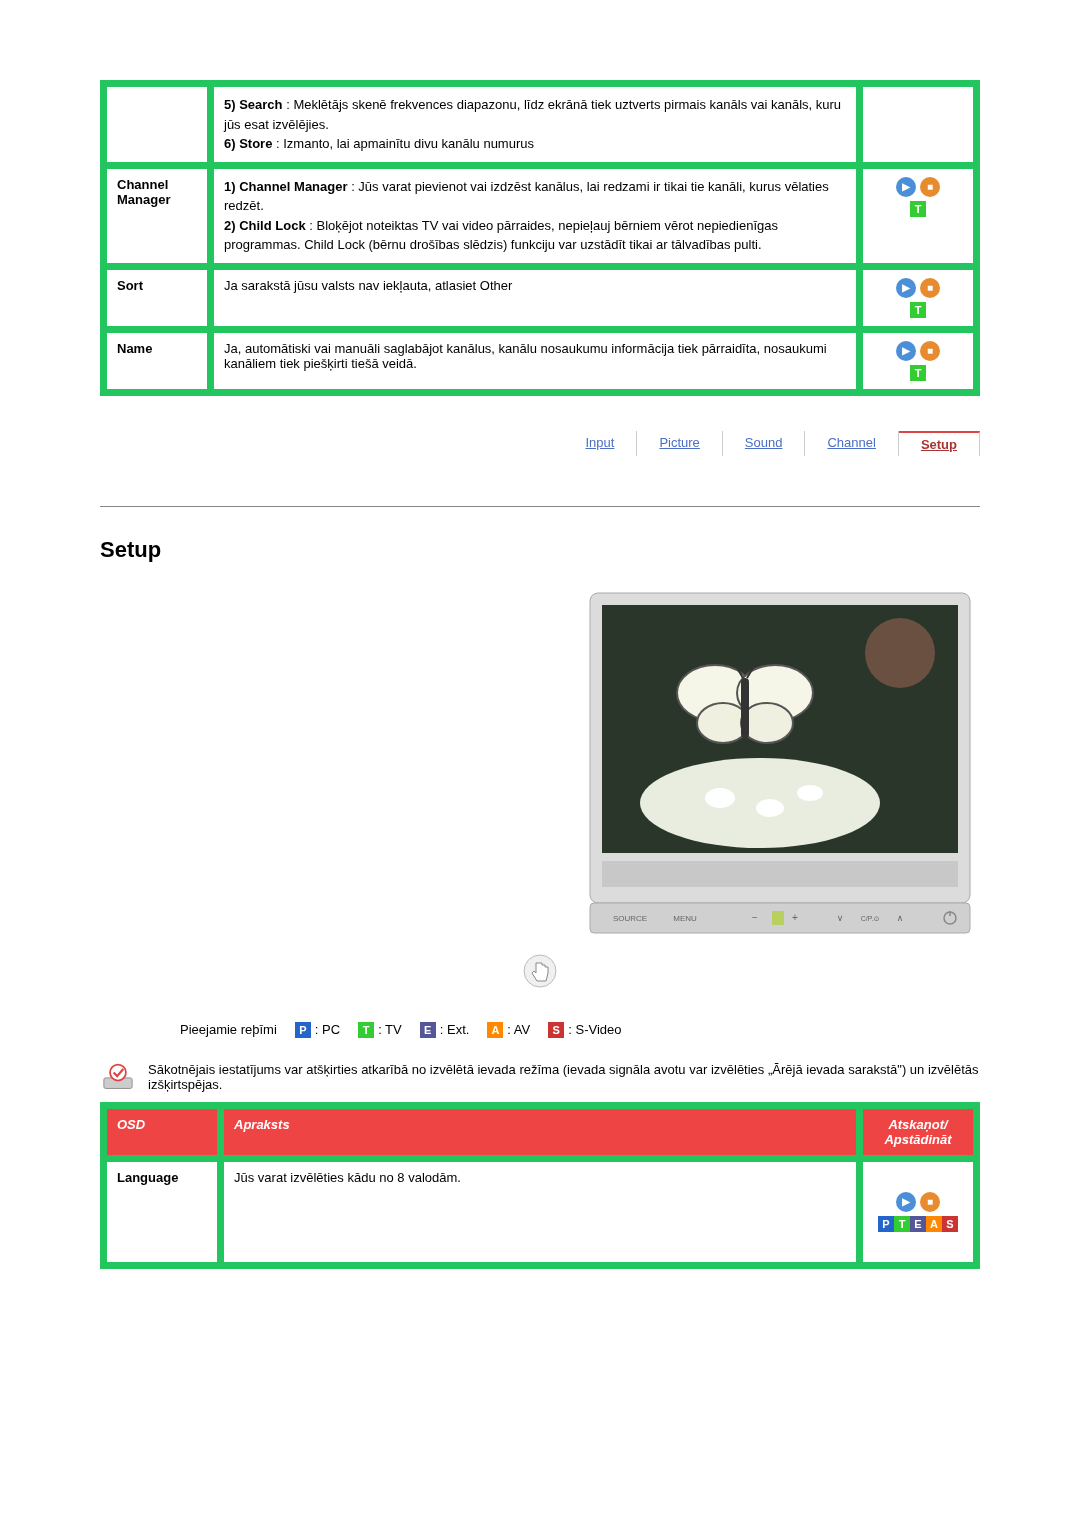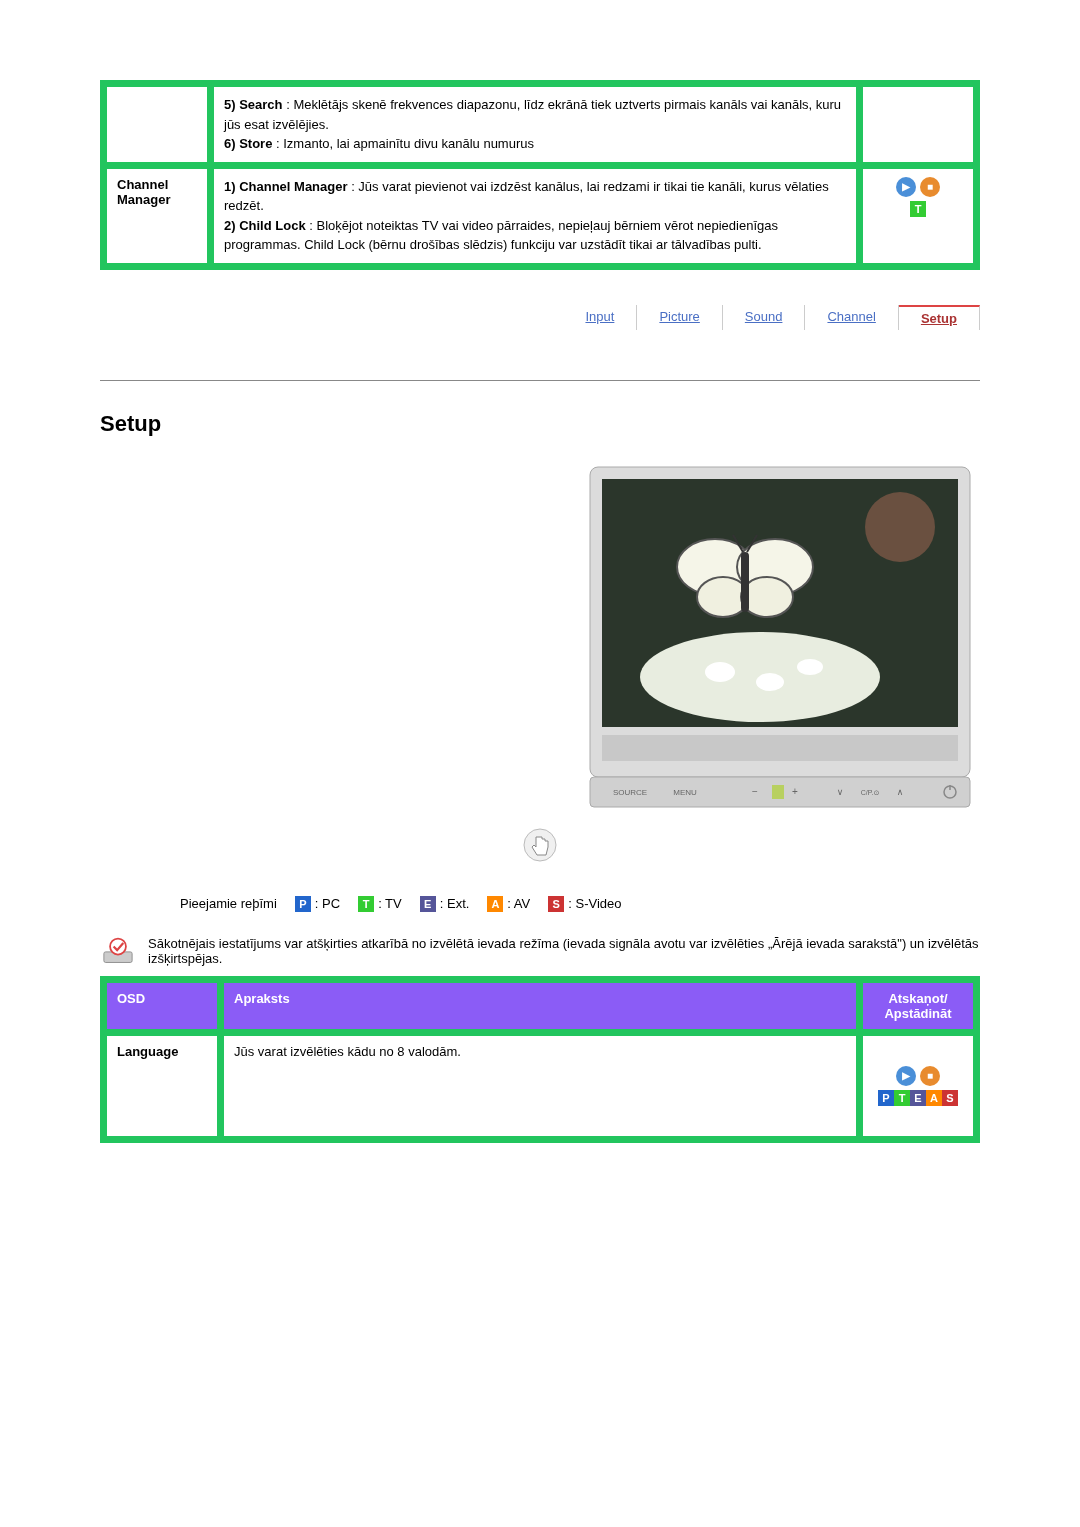--- a/index.html
+++ b/index.html
@@ -120,23 +120,24 @@
     gap: 12px;
     align-items: flex-start;
     margin-bottom: 10px;
   }
   .note-icon {
     width: 36px;
     height: 30px;
     flex-shrink: 0;
   }
   .header-row {
-    background: #8b5cf6;
+    background: #ef4444;
     color: #fff;
     font-weight: bold;
+    font-style: italic;
   }
   .header-row td {
     border: none;
     padding: 6px 10px;
   }
   .header-right {
     text-align: center;
   }
   .pteas-row {
     display: flex;
@@ -160,20 +161,42 @@
         <div class="desc-line"><strong class="inline">6) Store</strong><span> : Izmanto, lai apmainītu divu kanālu numurus</span></div>
       </td>
       <td class="icons"></td>
     </tr>
     <tr>
       <td class="label">Channel Manager</td>
       <td>
         <div class="desc-line"><strong class="inline">1) Channel Manager</strong><span> : Jūs varat pievienot vai izdzēst kanālus, lai redzami ir tikai tie kanāli, kurus vēlaties redzēt.</span></div>
         <div class="desc-line"><strong class="inline">2) Child Lock</strong><span> : Bloķējot noteiktas TV vai video pārraides, nepieļauj bērniem vērot nepiedienīgas programmas. Child Lock (bērnu drošības slēdzis) funkciju var uzstādīt tikai ar tālvadības pulti.</span></div>
       </td>
+      <td class="icons">
+        <div class="icon-row">
+              <span class="circle g-blue">▶</span>
+              <span class="circle g-orange">■</span>
+            </div>
+        <span class="sq sq-green">T</span>
+      </td>
+    </tr>
+    <tr>
+      <td class="label">Sort</td>
+      <td>Ja sarakstā jūsu valsts nav iekļauta, atlasiet Other</td>
+      <td class="icons">
+        <div class="icon-row">
+              <span class="circle g-blue">▶</span>
+              <span class="circle g-orange">■</span>
+            </div>
+        <span class="sq sq-green">T</span>
+      </td>
+    </tr>
+    <tr>
+      <td class="label">Name</td>
+      <td>Ja, automātiski vai manuāli saglabājot kanālus, kanālu nosaukumu informācija tiek pārraidīta, nosaukumi kanāliem tiek piešķirti tiešā veidā.</td>
       <td class="icons">
         <div class="icon-row">
               <span class="circle g-blue">▶</span>
               <span class="circle g-orange">■</span>
             </div>
         <span class="sq sq-green">T</span>
       </td>
     </tr>
   </tbody>
     </table>

